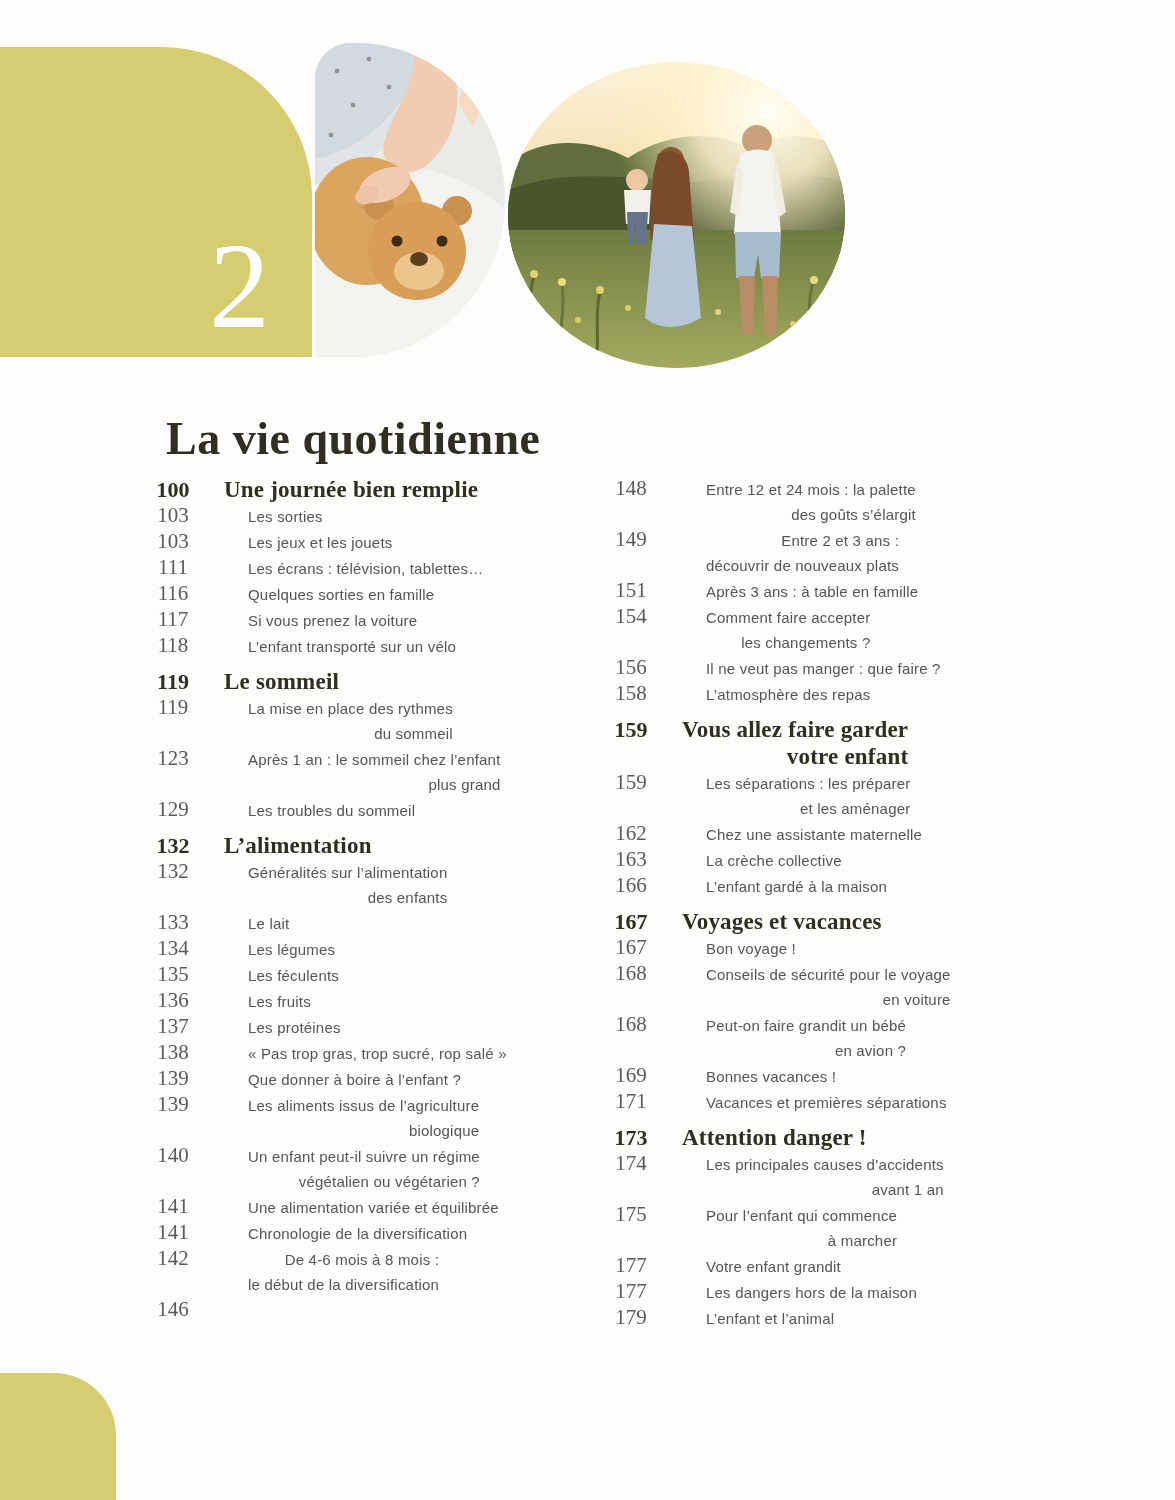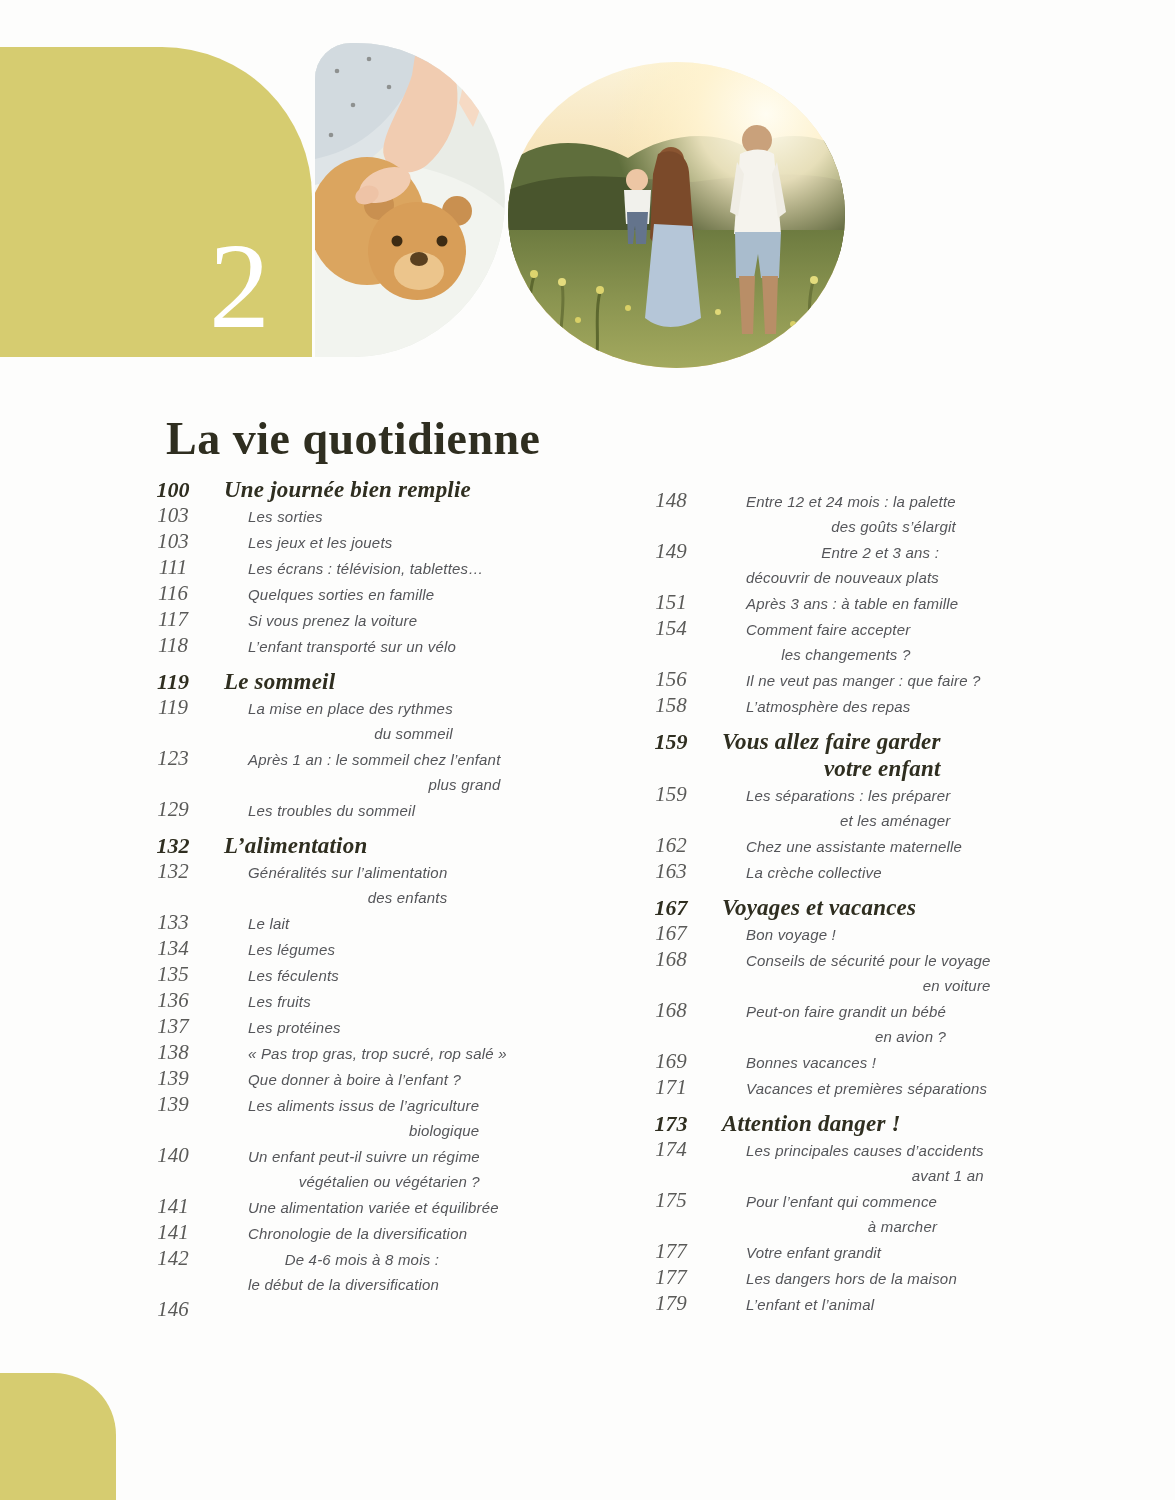--- a/index.html
+++ b/index.html
@@ -50,22 +50,22 @@
     letter-spacing:0.5px;
     color:var(--dark,#2f2e20);
   }
   
   .toc-col{
     position:absolute;top:476px;
     width:480px;
     color:var(--gray,#545559);
   }
   .toc-col.left{left:142px;}
-  .toc-col.right{left:640px;margin-top:12px;}
-  .toc-row{display:flex;align-items:baseline;font-style:italic;}
+  .toc-col.right{left:600px;}
+  .toc-row{display:flex;align-items:baseline;}
   .toc-row.section{margin-top:9px;}
   .toc-row:first-child{margin-top:0;}
   .num{
     flex:0 0 62px;text-align:center;
     font-family:"Liberation Serif", serif;
     font-size:21px;line-height:25px;
     color:#5a5a58;
   }
   .section .num{
     font-weight:700;color:var(--dark,#2f2e20);
@@ -412,20 +412,26 @@
         <span class="lbl">
           <span class="line">Chez une assistante maternelle</span>
         </span>
       </div>
       <div class="toc-row entry">
         <span class="num">163</span>
         <span class="lbl">
           <span class="line">La crèche collective</span>
         </span>
       </div>
+      <div class="toc-row entry">
+        <span class="num">166</span>
+        <span class="lbl">
+          <span class="line">L’enfant gardé à la maison</span>
+        </span>
+      </div>
       <div class="toc-row section">
         <span class="num">167</span>
         <span class="lbl">
           <span class="line">Voyages et vacances</span>
         </span>
       </div>
       <div class="toc-row entry">
         <span class="num">167</span>
         <span class="lbl">
           <span class="line">Bon voyage !</span>

